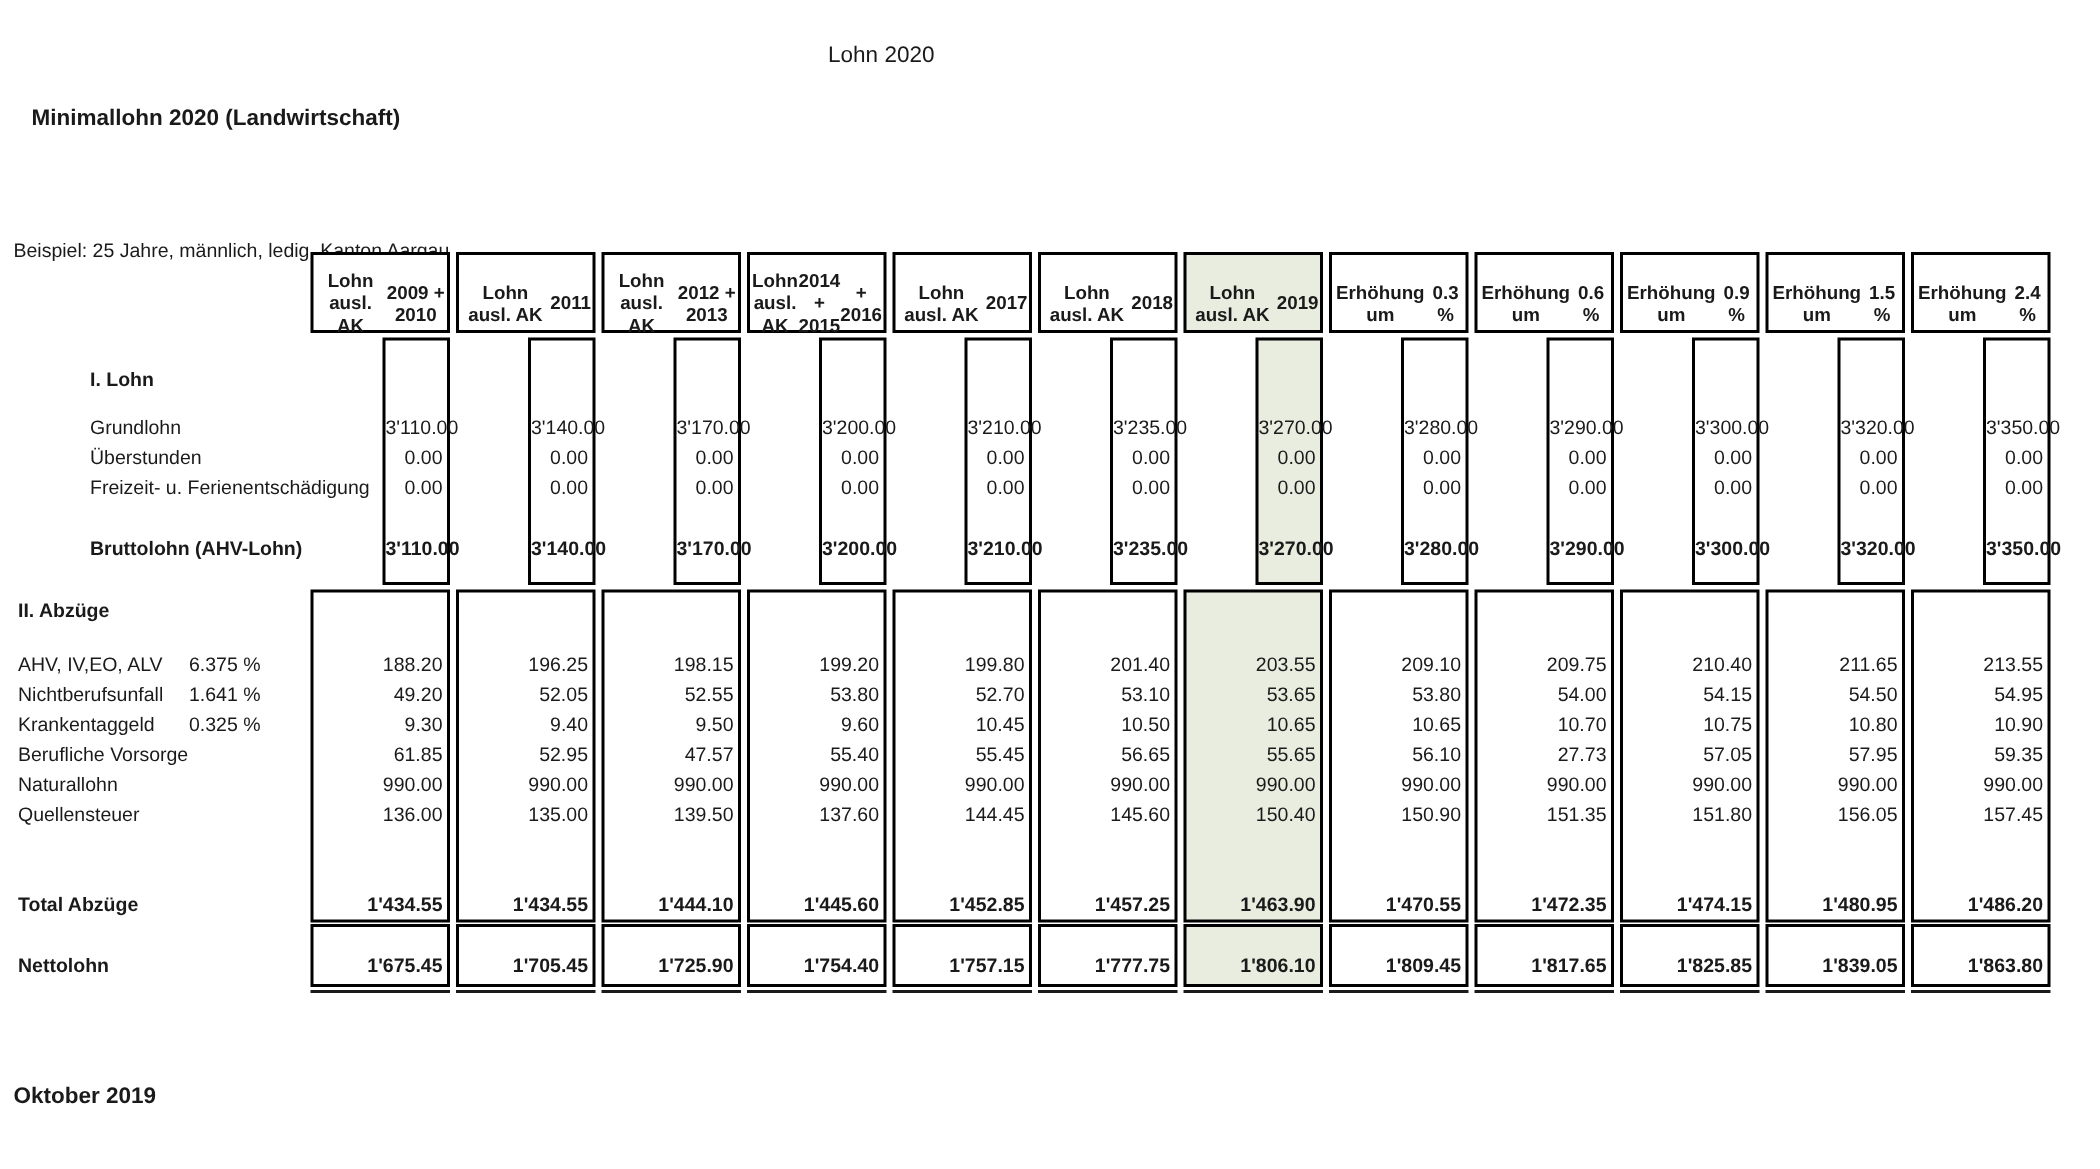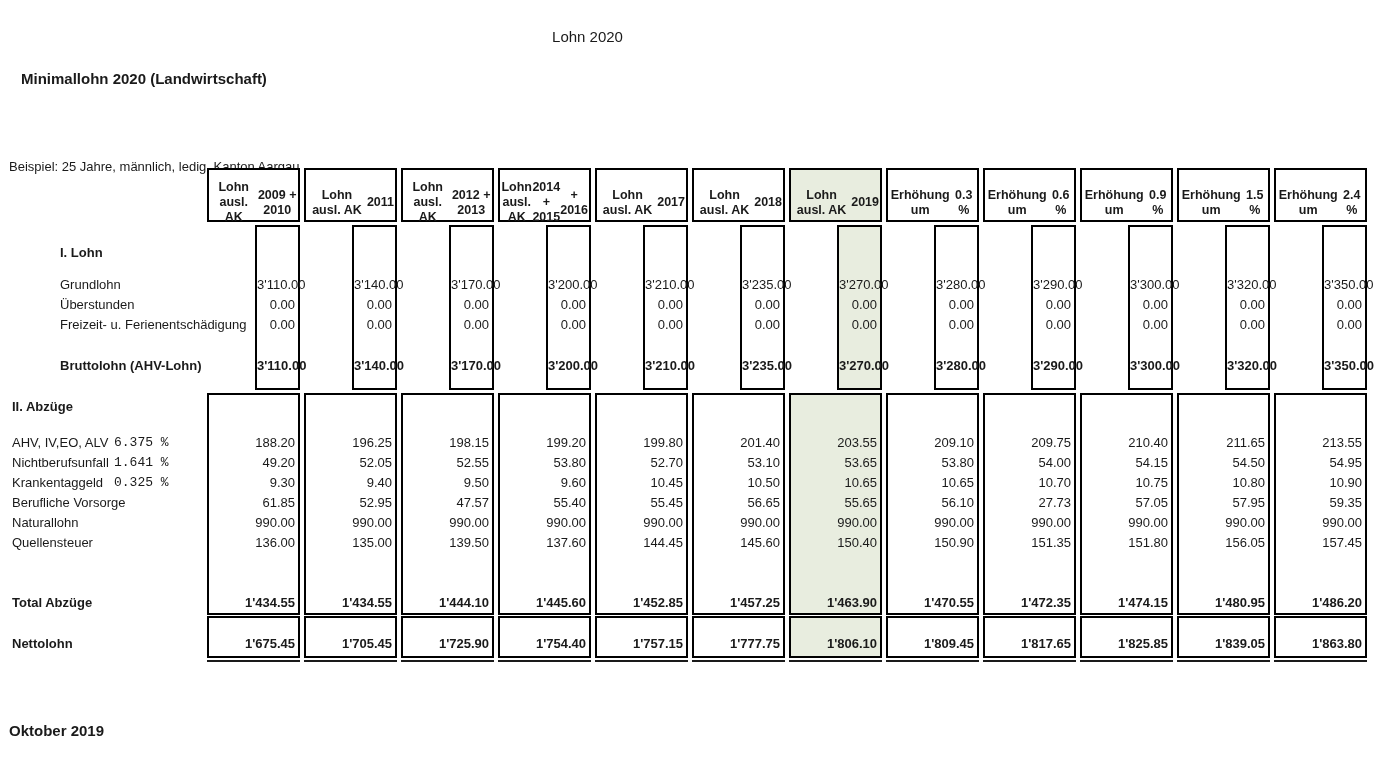--- a/index.html
+++ b/index.html
@@ -23,21 +23,21 @@
   .box.sec1{height:165px;margin-bottom:3px;padding-top:16px;margin-left:48px;}
   .box.sec2{height:222px;margin-bottom:1px;padding-top:2px;}
   .box.netto{height:42px;padding-top:16px;}
   .col.hl .box{background:#e8eddf;}
 
   .r{height:20px;line-height:20px;font-size:13px;position:relative;}
   .cell{text-align:right;padding-right:3px;white-space:nowrap;}
   .lbl{text-align:left;padding-left:2px;white-space:nowrap;}
   .b{font-weight:bold;}
   .s12{height:12px;} .s16{height:16px;} .s21{height:21px;} .s40{height:40px;}
-  .rate{position:absolute;left:104px;top:0;font-family:Liberation Mono, monospace;}
+  .rate{position:absolute;left:116px;top:0;}
   .dbl-underline{height:2px;background:#1a1a1a;margin-top:2px;}
   .labels-col .dbl-underline{background:transparent;}
 </style>
 </head>
 <body>
 
 <div class="doc-title">Lohn 2020</div>
 <div class="heading">Minimallohn 2020 (Landwirtschaft)</div>
 <div class="subtitle">Beispiel: 25 Jahre, männlich, ledig, Kanton Aargau</div>
 

